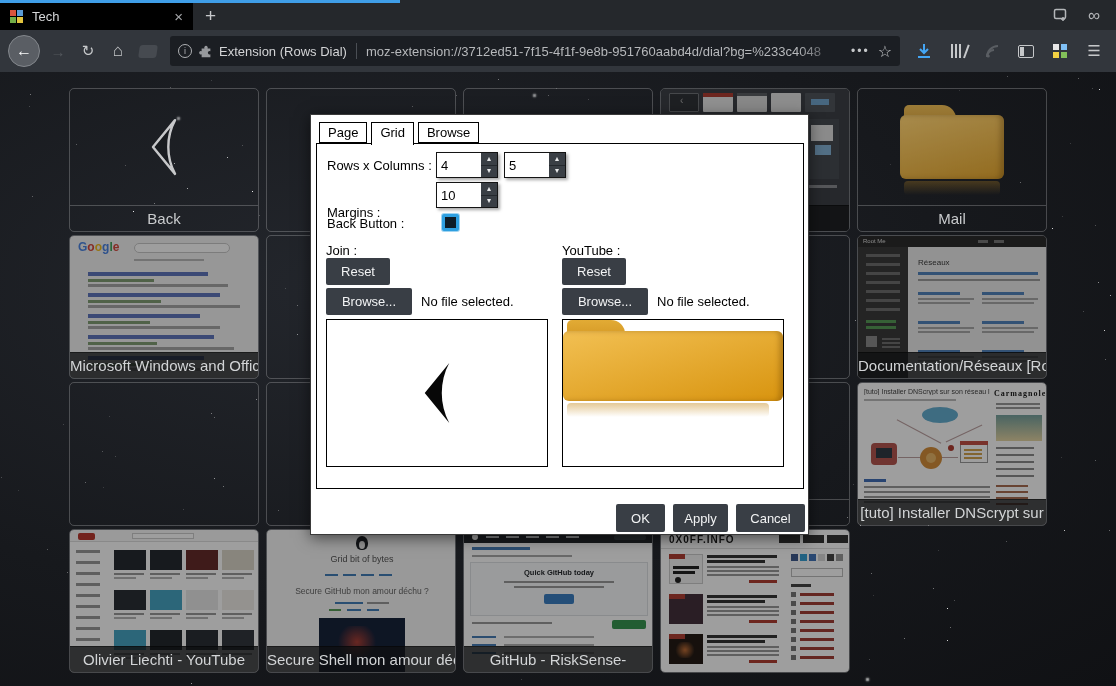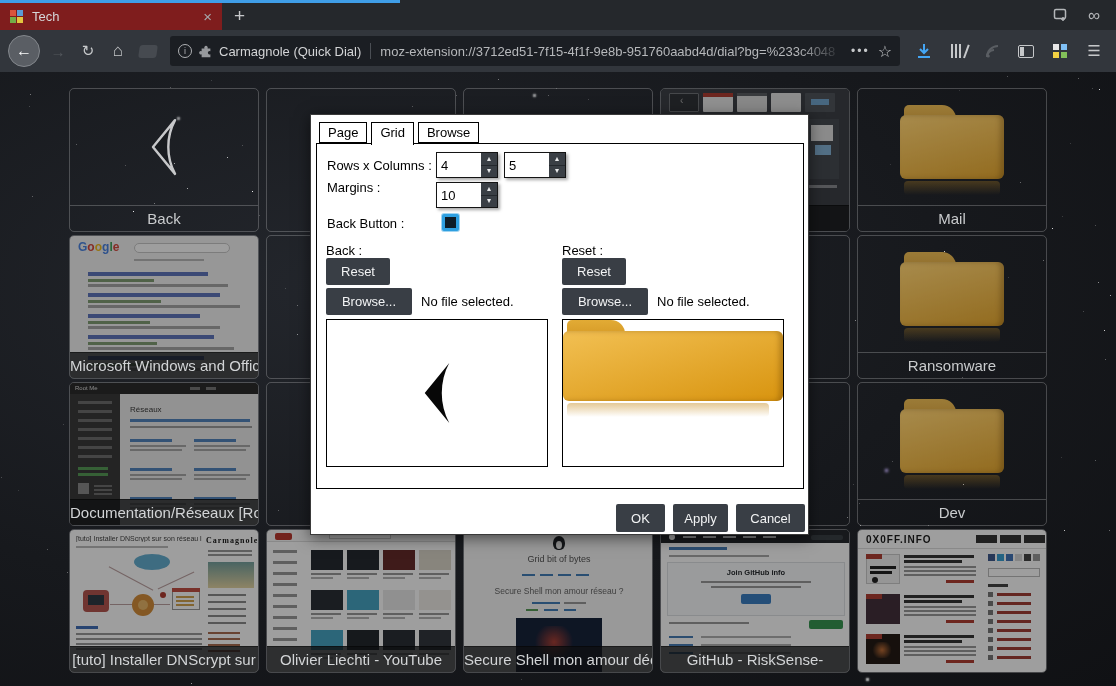--- a/index.html
+++ b/index.html
@@ -3,21 +3,21 @@
 <meta charset="utf-8">
 <style>
   *{box-sizing:border-box;margin:0;padding:0}
   html,body{width:1116px;height:686px;overflow:hidden;background:#101114;
     font-family:"Liberation Sans",sans-serif;}
   #window{position:relative;width:1116px;height:686px}
 
   
   .titlebar{position:relative;height:30px;background:#25282c;display:flex;align-items:center}
   .accent-line{position:absolute;left:0;top:0;width:400px;height:3px;background:#3f9ee8;z-index:3}
-  .tab{position:relative;width:222px;height:30px;background:#7f1d1d;display:flex;align-items:center;padding:3px 8px 0 10px}
+  .tab{position:relative;width:193px;height:30px;background:#000000;display:flex;align-items:center;padding:3px 8px 0 10px}
   .favicon{width:14px;height:14px;display:grid;grid-template-columns:6px 6px;grid-template-rows:6px 6px;gap:1px;margin-right:8px}
   .favicon i{display:block}
   .tab-title{font-size:13px;color:#d6d7d9;flex:1}
   .tab-close{font-size:15px;color:#a6a8ab;padding:0 2px}
   .newtab{font-size:19px;color:#c6c8ca;margin-left:12px;line-height:1}
   .tb-right{margin-left:auto;display:flex;align-items:center;gap:20px;padding-right:16px;color:#b4b6b9}
   .mask-glyph{font-size:17px;line-height:1}
 
   .toolbar{height:42px;background:#32363c;display:flex;align-items:center;padding:0 8px;gap:6px}
   .back-circle{width:32px;height:32px;border-radius:50%;background:#5a5e64;border:1px solid #83878c;
@@ -133,21 +133,21 @@
     <div class="navbtn home-glyph">⌂</div>
     <div class="navbtn">
         <span class="blob"></span>
       </div>
 
     <div class="urlbar">
       <span class="info-circle">i</span>
       <svg width="14" height="14" viewBox="0 0 16 16" style="margin-left:7px;flex:0 0 auto">
         <path d="M3 5h3.2a2 2 0 1 1 3.6 0H13v3.2a2 2 0 1 0 0 3.6V15H3v-3.2a2 2 0 1 1 0-3.6z" fill="#97999d"></path>
       </svg>
-      <span class="identity">Carmagnole (Quick Dial)</span>
+      <span class="identity">Extension (Rows Dial)</span>
       <span class="vsep"></span>
       <span class="url-wrap">
         <span class="url">moz-extension://3712ed51-7f15-4f1f-9e8b-951760aabd4d/dial?bg=%233c4048</span>
         <span class="url-fade"></span>
       </span>
       <span class="more">•••</span>
       <span class="star">☆</span>
     </div>
 
     <div class="tool-ico">
@@ -246,28 +246,20 @@
             <i style="left:18px;top:111px;width:146px;height:3px;background:#a6a6a6"></i>
             <i style="left:18px;top:120px;width:116px;height:4px;background:#5b76c9"></i>
             <i style="left:18px;top:127px;width:63.800000000000004px;height:3px;background:#7d9f6e"></i>
             <i style="left:18px;top:132px;width:136px;height:3px;background:#a6a6a6"></i>
           </div>
           <div class="tile-label overlay">Microsoft Windows and Office</div>
         </div>
         <div class="tile"></div>
         <div class="tile"></div>
         <div class="tile"></div>
-        <div class="tile">
-          <div class="folder dimmed">
-            <i class="ftab"></i>
-            <i class="fbody"></i>
-            <i class="frefl"></i>
-          </div>
-          <div class="tile-label">Ransomware</div>
-        </div>
         <div class="tile">
           <div class="thumb">
             <i style="left:0px;top:0px;width:190px;height:144px;background:#ececec"></i>
             <i style="left:0px;top:0px;width:190px;height:11px;background:#2c2c2c"></i>
             <span class="tt" style="left:5px;top:2px;font-size:6px;color:#ddd">Root Me</span>
             <i style="left:120px;top:4px;width:10px;height:3px;background:#777"></i>
             <i style="left:136px;top:4px;width:10px;height:3px;background:#777"></i>
             <i style="left:0px;top:11px;width:50px;height:133px;background:#3a3a3a"></i>
             <i style="left:8px;top:18px;width:34px;height:3px;background:#6f6f6f"></i>
             <i style="left:8px;top:27px;width:34px;height:3px;background:#6f6f6f"></i>
@@ -414,21 +406,21 @@
         <div class="tile">
           <div class="thumb">
             <i style="left:0px;top:0px;width:190px;height:144px;background:#f6f6f6"></i>
             <i style="left:89px;top:6px;width:12px;height:14px;background:#20242a;border-radius:50% 50% 42% 42%"></i>
             <i style="left:92px;top:11px;width:6px;height:8px;background:#ececec;border-radius:50%"></i>
             <span class="tt" style="left:0px;top:24px;width:190px;text-align:center;font-size:9px;color:#555">Grid bit of bytes</span>
             <i style="left:58px;top:44px;width:13px;height:2px;background:#3a7fc4"></i>
             <i style="left:76px;top:44px;width:13px;height:2px;background:#3a7fc4"></i>
             <i style="left:94px;top:44px;width:13px;height:2px;background:#3a7fc4"></i>
             <i style="left:112px;top:44px;width:13px;height:2px;background:#3a7fc4"></i>
-            <span class="tt" style="left:0px;top:56px;width:190px;text-align:center;font-size:8.5px;color:#666">Secure Shell mon amour réseau ?</span>
+            <span class="tt" style="left:0px;top:56px;width:190px;text-align:center;font-size:8.5px;color:#666">Secure GitHub mon amour déchu ?</span>
             <i style="left:68px;top:72px;width:28px;height:2px;background:#3a7fc4"></i>
             <i style="left:100px;top:72px;width:22px;height:2px;background:#999"></i>
             <i style="left:62px;top:79px;width:12px;height:2px;background:#4f9f4f"></i>
             <i style="left:80px;top:79px;width:14px;height:2px;background:#3a7fc4"></i>
             <i style="left:100px;top:79px;width:12px;height:2px;background:#3a7fc4"></i>
             <i style="left:52px;top:88px;width:86px;height:56px;background:#15233f"></i>
             <i style="left:68px;top:96px;width:44px;height:32px;background:radial-gradient(circle,#b73b30 0%,rgba(21,35,63,0) 70%)"></i>
           </div>
           <div class="tile-label overlay">Secure Shell mon amour déchu</div>
         </div>
@@ -439,21 +431,21 @@
             <i style="left:8px;top:4px;width:6px;height:6px;background:#fff;border-radius:50%"></i>
             <i style="left:22px;top:6px;width:13px;height:2px;background:#c6c9cc"></i>
             <i style="left:42px;top:6px;width:13px;height:2px;background:#c6c9cc"></i>
             <i style="left:62px;top:6px;width:13px;height:2px;background:#c6c9cc"></i>
             <i style="left:82px;top:6px;width:13px;height:2px;background:#c6c9cc"></i>
             <i style="left:102px;top:6px;width:13px;height:2px;background:#c6c9cc"></i>
             <i style="left:150px;top:5px;width:32px;height:5px;background:#3a4046;border-radius:2px"></i>
             <i style="left:8px;top:17px;width:58px;height:3px;background:#3f7ec0"></i>
             <i style="left:8px;top:25px;width:100px;height:2px;background:#aaa"></i>
             <i style="left:6px;top:32px;width:178px;height:54px;background:#f9fafb;border:1px solid #dde0e4"></i>
-            <span class="tt" style="left:6px;top:38px;width:178px;text-align:center;font-size:7.5px;font-weight:bold;color:#24292e">Join GitHub info</span>
+            <span class="tt" style="left:6px;top:38px;width:178px;text-align:center;font-size:7.5px;font-weight:bold;color:#24292e">Quick GitHub today</span>
             <i style="left:40px;top:51px;width:110px;height:2px;background:#9a9a9a"></i>
             <i style="left:50px;top:56px;width:90px;height:2px;background:#9a9a9a"></i>
             <i style="left:80px;top:64px;width:30px;height:10px;background:#2f80d0;border-radius:2px"></i>
             <i style="left:8px;top:92px;width:80px;height:2px;background:#999"></i>
             <i style="left:148px;top:90px;width:34px;height:9px;background:#2b9a48;border-radius:2px"></i>
             <i style="left:8px;top:106px;width:24px;height:2px;background:#3f7ec0"></i>
             <i style="left:40px;top:106px;width:90px;height:2px;background:#b0b0b0"></i>
             <i style="left:8px;top:114px;width:24px;height:2px;background:#3f7ec0"></i>
             <i style="left:40px;top:114px;width:90px;height:2px;background:#b0b0b0"></i>
             <i style="left:8px;top:122px;width:24px;height:2px;background:#3f7ec0"></i>
@@ -541,34 +533,34 @@
           </div>
         </div>
         <div class="spin" style="left:187px;top:8px">
           <input value="5" style="">
           <div class="spin-btns">
             <div class="spin-btn up">▴</div>
             <div class="spin-btn">▾</div>
           </div>
         </div>
 
-        <span class="flabel" style="left:10px;top:36px">Margins :</span>
+        <span class="flabel" style="left:10px;top:61px">Margins :</span>
         <div class="spin" style="left:119px;top:38px">
           <input value="10" style="">
           <div class="spin-btns">
             <div class="spin-btn up">▴</div>
             <div class="spin-btn">▾</div>
           </div>
         </div>
 
         <span class="flabel" style="left:10px;top:72px">Back Button :</span>
         <div class="checkbox" style="left:125px;top:70px"></div>
 
-        <span class="flabel" style="left:9px;top:99px">Back :</span>
-        <span class="flabel" style="left:245px;top:99px">Reset :</span>
+        <span class="flabel" style="left:9px;top:99px">Join :</span>
+        <span class="flabel" style="left:245px;top:99px">YouTube :</span>
 
         <div class="btn" style="left:9px;top:114px;width:64px;height:27px">Reset</div>
         <div class="btn" style="left:245px;top:114px;width:64px;height:27px">Reset</div>
 
         <div class="btn" style="left:9px;top:144px;width:86px;height:27px">Browse...</div>
         <span class="nofile" style="left:104px;top:150px">No file selected.</span>
         <div class="btn" style="left:245px;top:144px;width:86px;height:27px">Browse...</div>
         <span class="nofile" style="left:340px;top:150px">No file selected.</span>
 
         <div class="preview" style="left:9px;top:175px">

